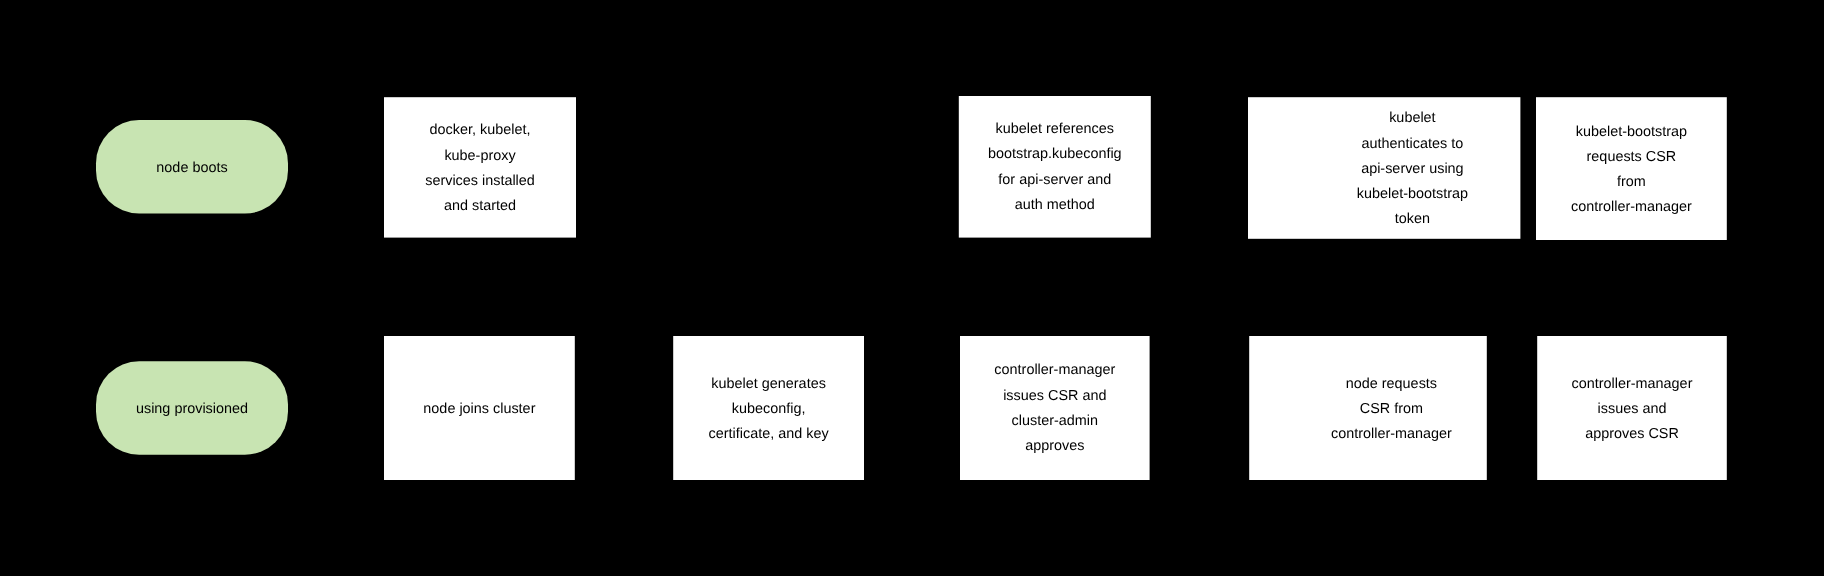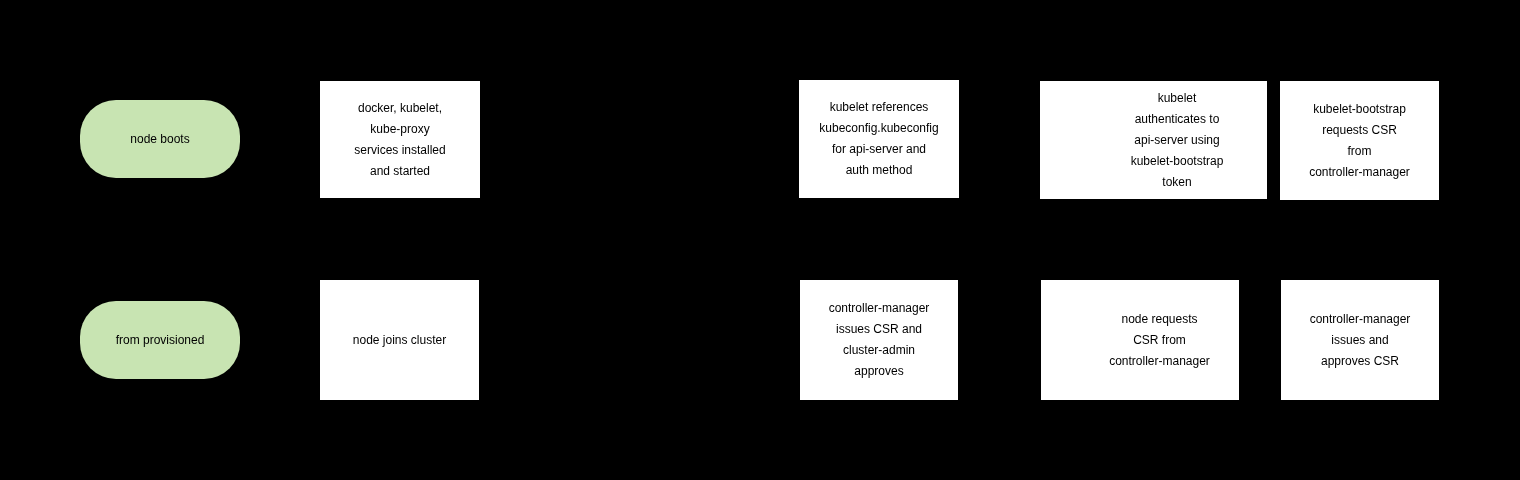--- a/index.html
+++ b/index.html
@@ -56,34 +56,37 @@
 </head>
 <body>
 
 <div class="canvas">
   <div class="node terminal n1">node boots</div>
   <div class="node process  n2">docker, kubelet,
 kube-proxy
 services installed
 and started</div>
   <div class="node process  n4">kubelet references
-kubeconfig.kubeconfig
+bootstrap.kubeconfig
 for api-server and
 auth method</div>
   <div class="node process  n5">kubelet
 authenticates to
 api-server using
 kubelet-bootstrap
 token</div>
   <div class="node process  n6">kubelet-bootstrap
 requests CSR
 from
 controller-manager</div>
-  <div class="node terminal n7">from provisioned</div>
+  <div class="node terminal n7">using provisioned</div>
   <div class="node process  n8">node joins cluster</div>
+  <div class="node process  n9">kubelet generates
+kubeconfig,
+certificate, and key</div>
   <div class="node process  n10">controller-manager
 issues CSR and
 cluster-admin
 approves</div>
   <div class="node process  n11">node requests
 CSR from
 controller-manager</div>
   <div class="node process  n12">controller-manager
 issues and
 approves CSR</div>

